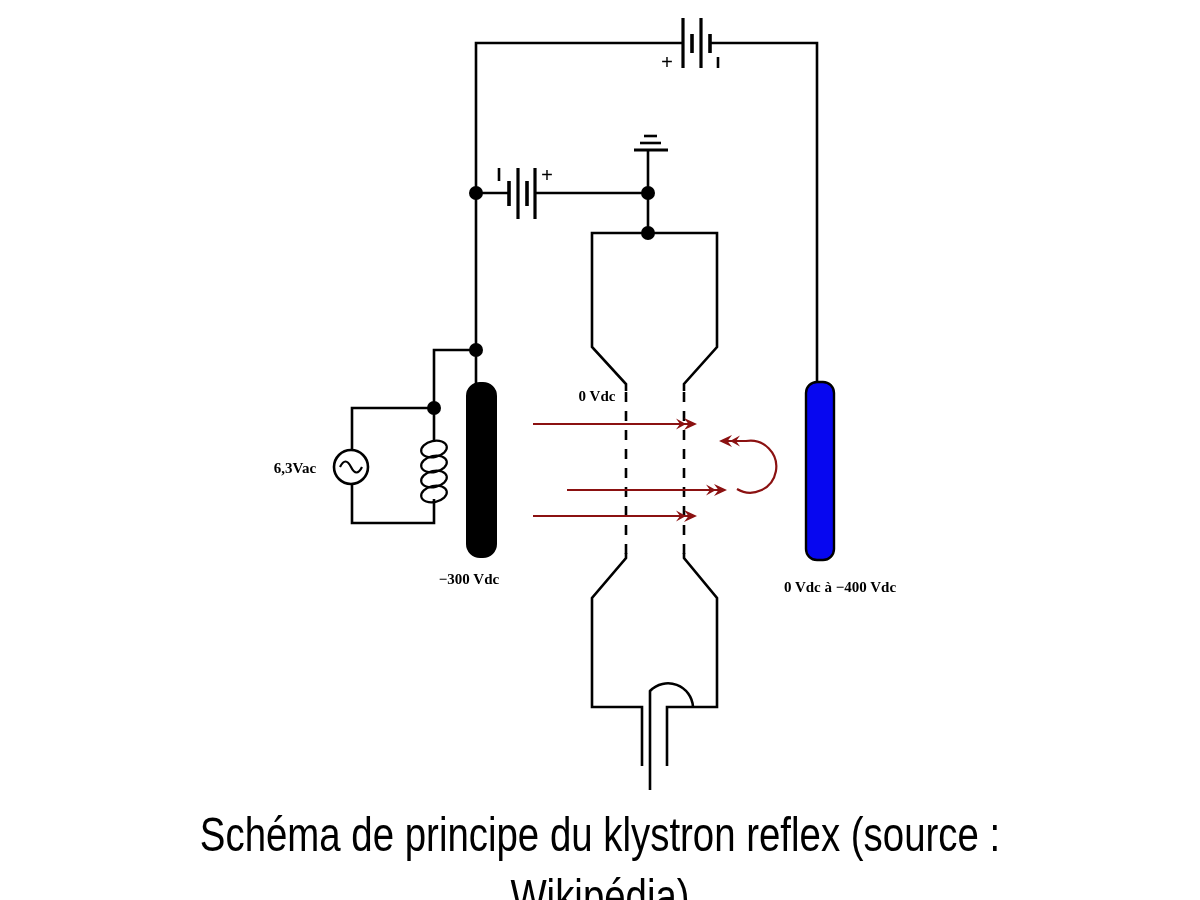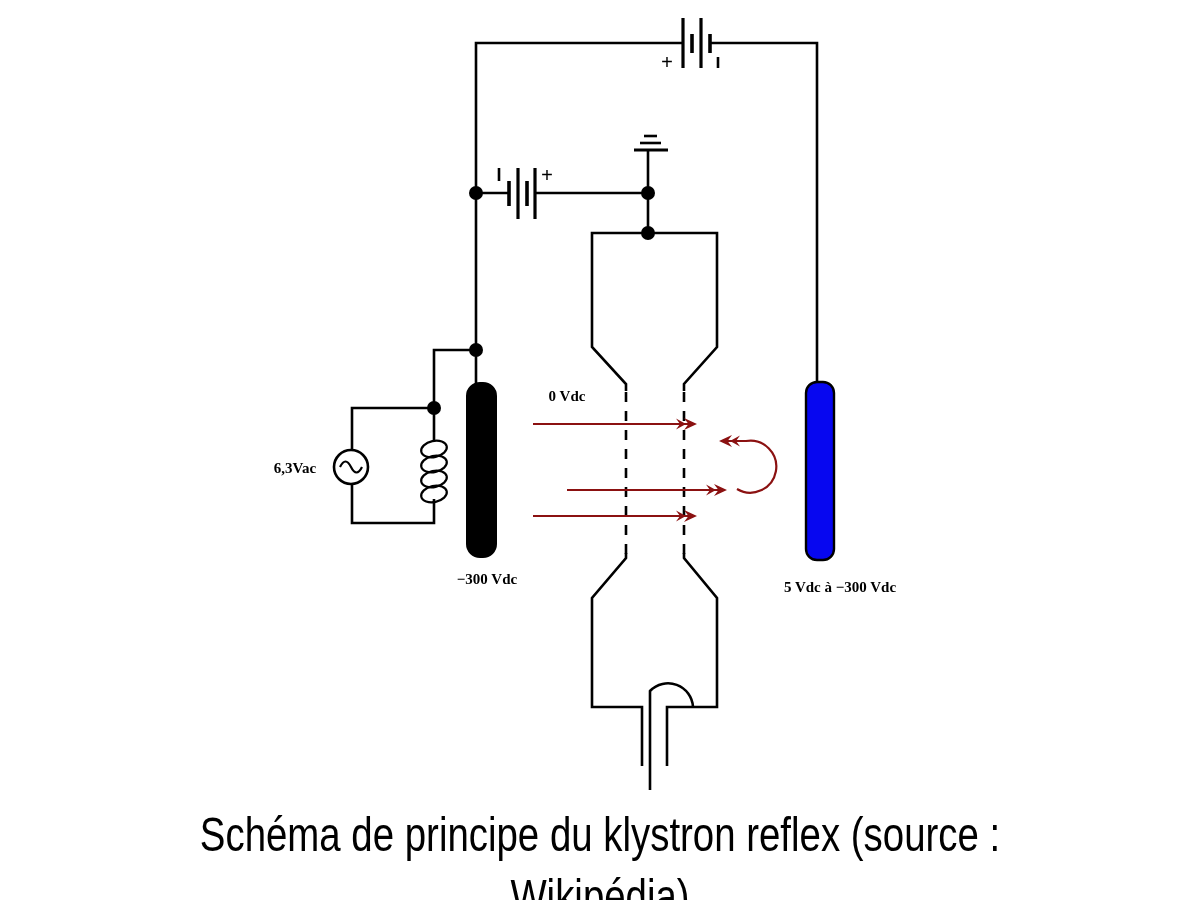--- a/index.html
+++ b/index.html
@@ -112,18 +112,18 @@
       <path class="beam" d="M 567 490 H 724" marker-end="url(#beamhead)"></path>
       <path class="beam" d="M 533 516 H 694" marker-end="url(#beamhead)"></path>
       <path class="beam" d="M 737 489 A 26 26 0 1 0 746 441 L 722 441" marker-end="url(#beamhead)"></path>
     </g>
   </svg>
 
   <div class="plus" style="left:667px;top:62px;">+</div>
   <div class="plus" style="left:547px;top:175px;">+</div>
 
   <div class="lbl" style="left:295px;top:468px;">6,3Vac</div>
-  <div class="lbl" style="left:567px;top:396px;">0 Vdc</div>
-  <div class="lbl" style="left:487px;top:579px;">−300 Vdc</div>
-  <div class="lbl" style="left:840px;top:587px;">5 Vdc à −300 Vdc</div>
+  <div class="lbl" style="left:597px;top:396px;">0 Vdc</div>
+  <div class="lbl" style="left:469px;top:579px;">−300 Vdc</div>
+  <div class="lbl" style="left:840px;top:587px;">0 Vdc à −400 Vdc</div>
 
   <div class="caption">Schéma de principe du klystron reflex (source : Wikipédia)</div>
 </div>
 
 </body></html>

